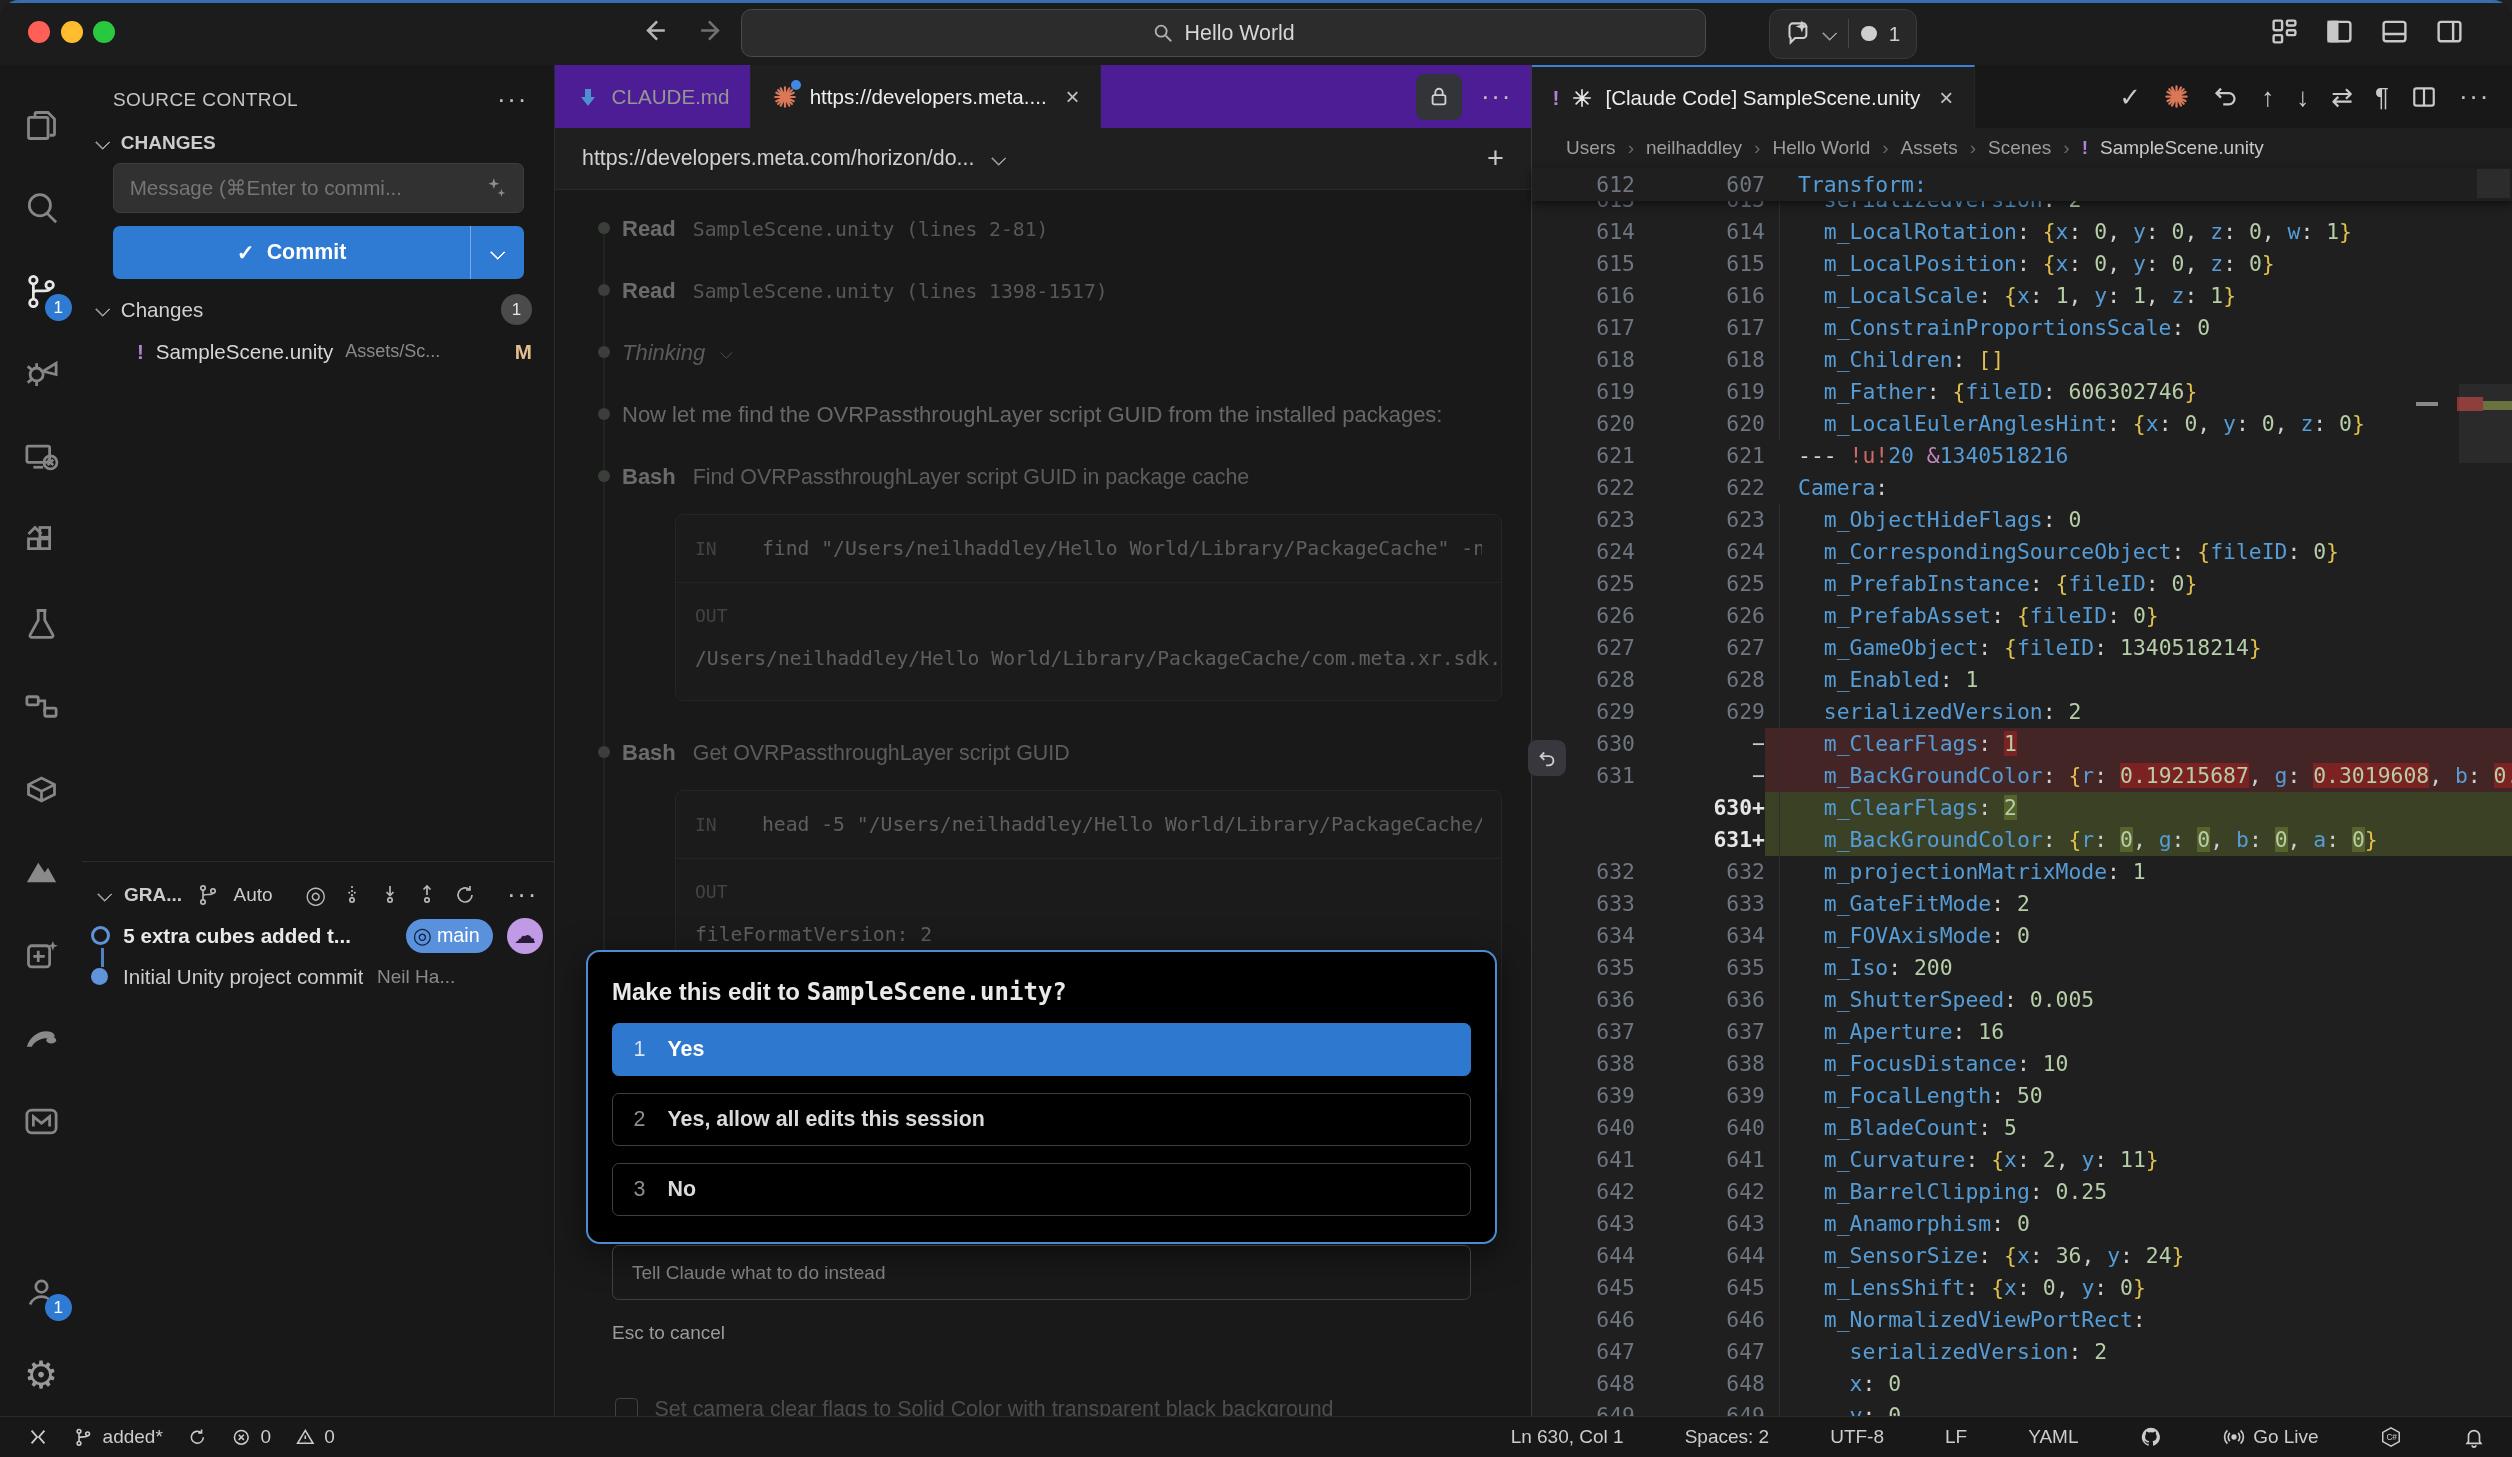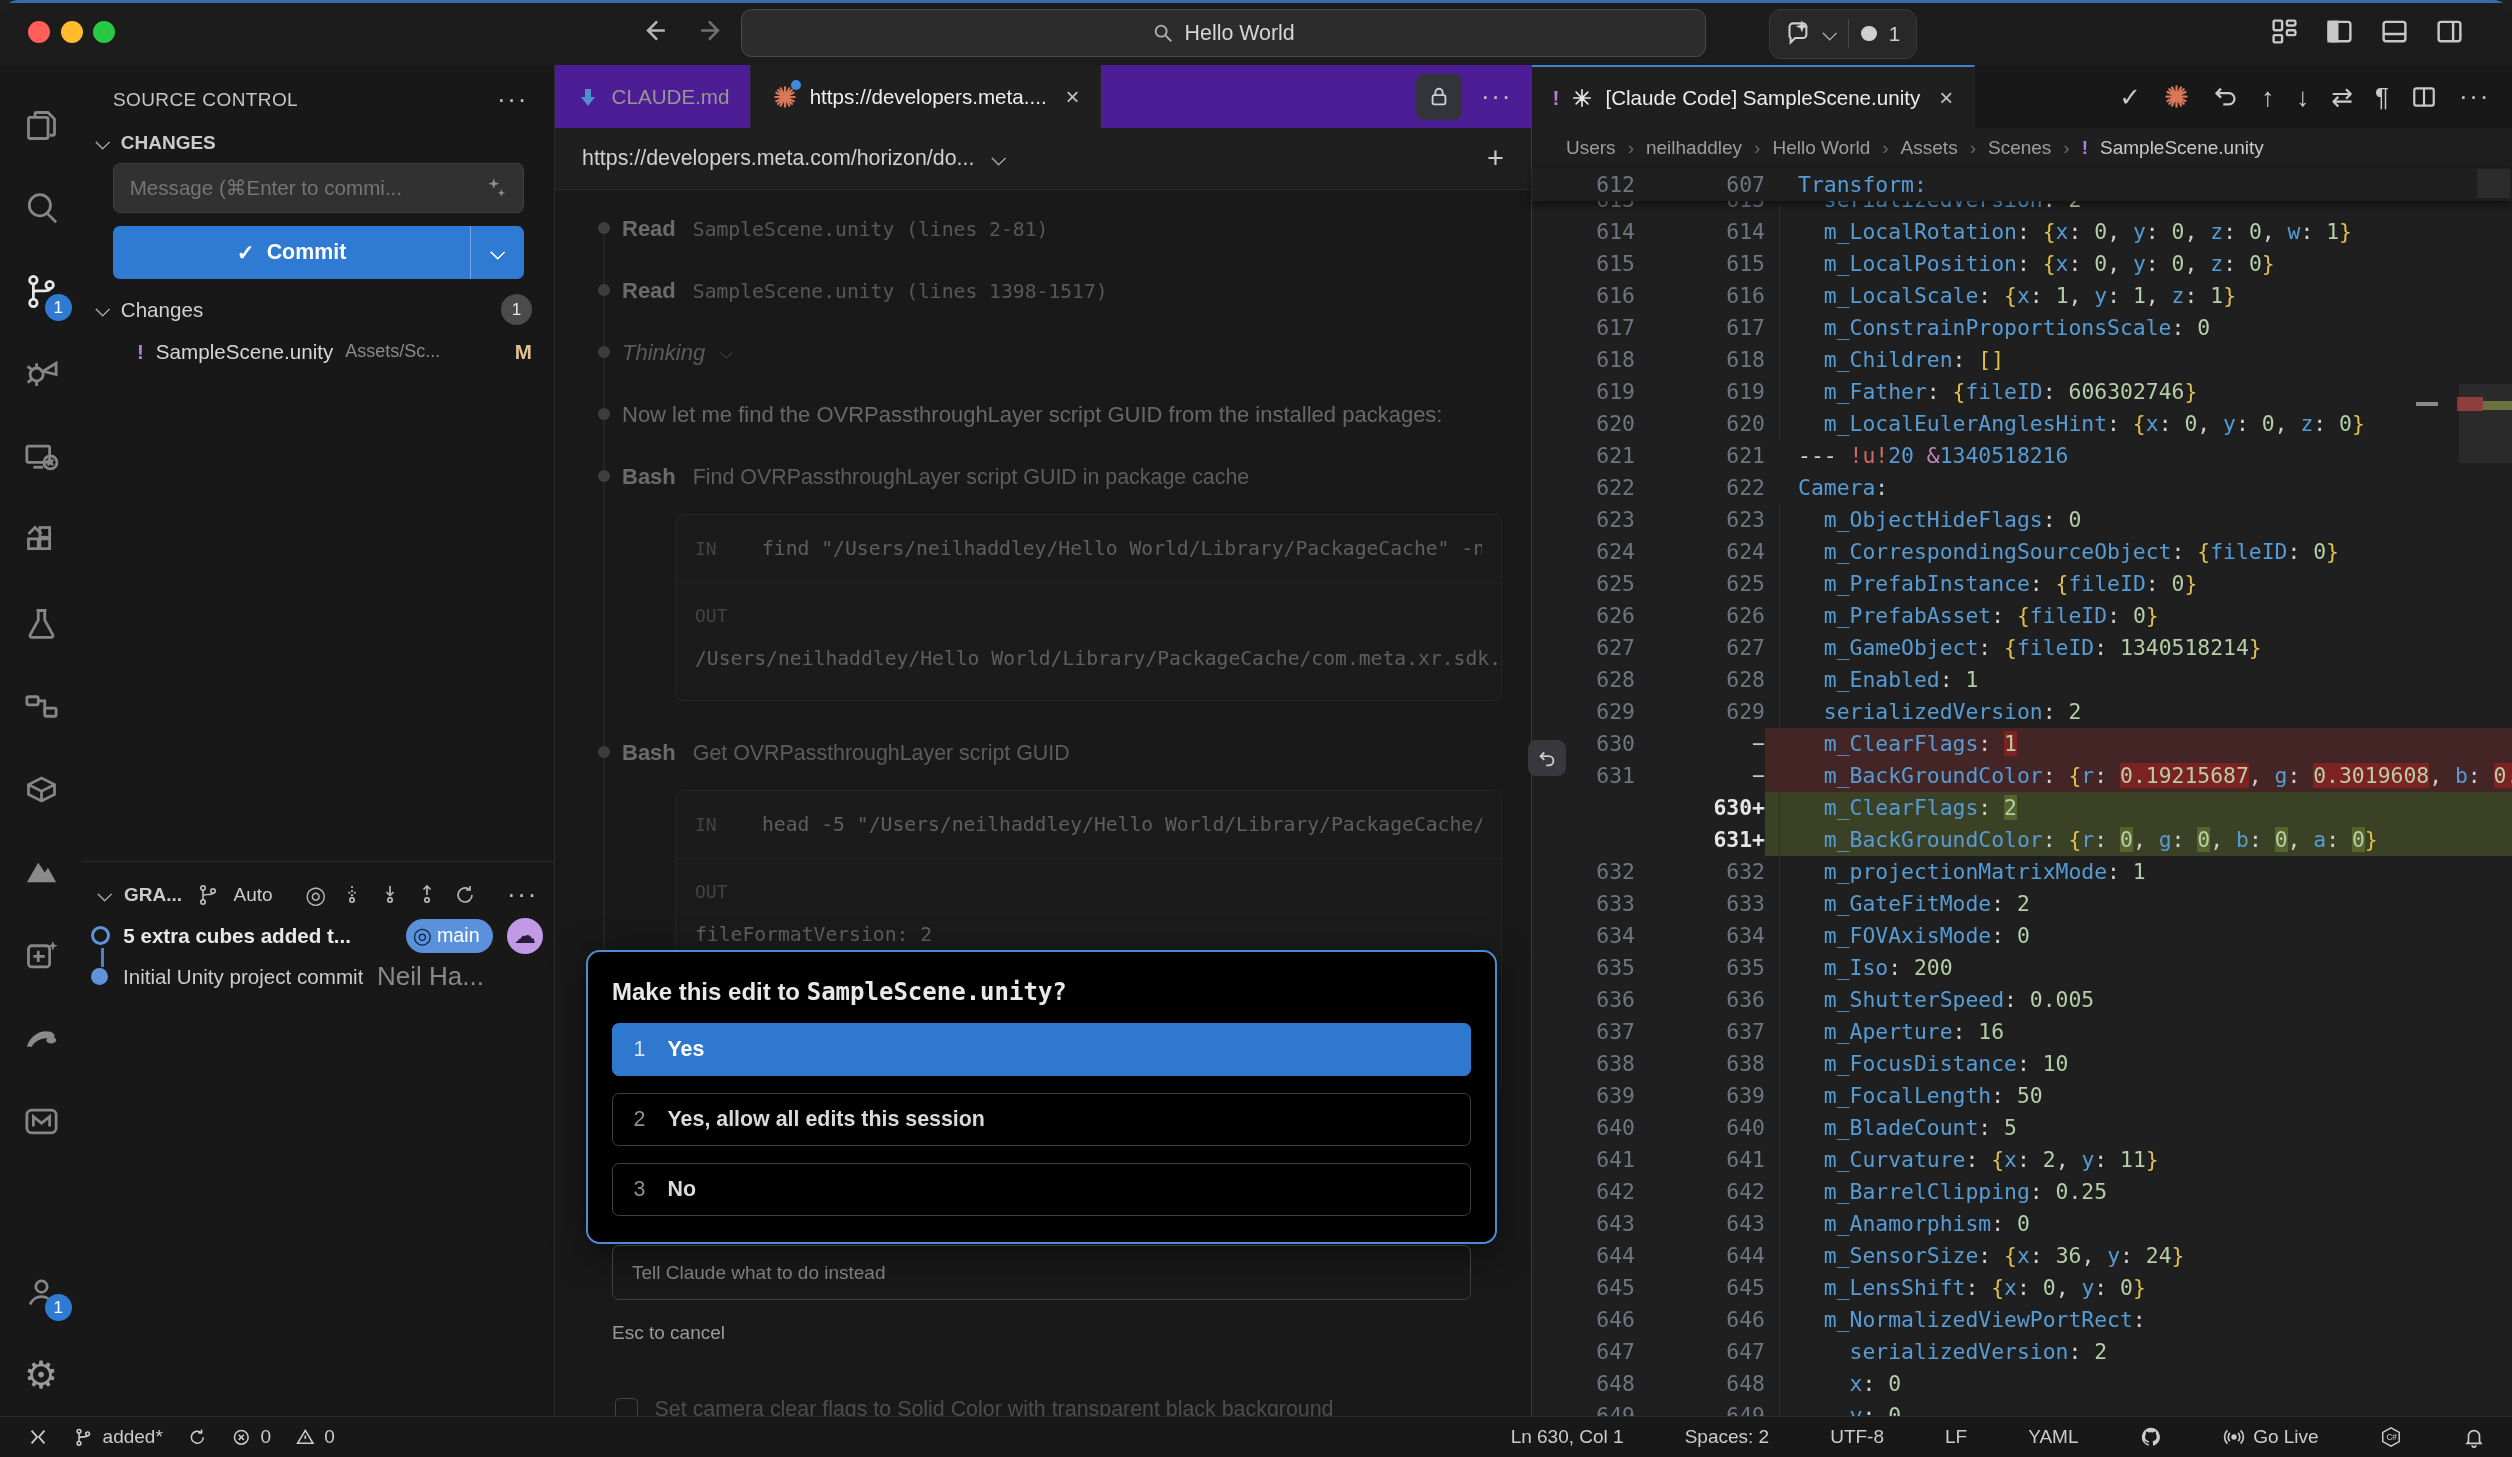--- a/index.html
+++ b/index.html
@@ -45,21 +45,21 @@
   #graph{left:0;top:796px;width:473px;border-top:0.9px solid #2b2b2b;padding-top:12px;}
   #graph-hdr{display:flex;align-items:center;gap:13.7px;padding:0 17px;color:#cccccc;font-size:19px;height:41px;}
   #graph-hdr .ttl{font-weight:bold;}
   .gicon{color:#b8b8b8;}
   .gc-row{display:flex;align-items:center;height:41px;padding:0 12px 0 8.6px;font-size:20.6px;gap:13.7px;position:relative;}
   .gc-line{position:absolute;left:19px;top:33px;height:19px;width:2.6px;background:#4f82c2;}
   .gc-circle{width:19px;height:19px;border-radius:50%;border:3.4px solid #5f94da;box-sizing:border-box;flex:none;}
   .gc-dot{width:17px;height:17px;border-radius:50%;background:#5f94da;flex:none;margin:0 0.9px;}
   .gc-msg{color:#e8e8e8;font-weight:bold;white-space:nowrap;overflow:hidden;}
   .gc-msg.norm{font-weight:normal;color:#cccccc;}
-  .gc-auth{color:#8a8a8a;font-size:26px;white-space:nowrap;}
+  .gc-auth{color:#8a8a8a;font-size:19px;white-space:nowrap;}
   .ref-pill{margin-left:auto;background:#5a91dd;color:#ffffff;border-radius:19px;height:34px;display:flex;align-items:center;padding:0 13.7px 0 6.9px;gap:5.1px;font-size:19.7px;flex:none;}
   .ref-pill .tgt{color:#10243e;font-size:22px;}
   .cloud-pill{width:36px;height:36px;border-radius:50%;background:#c09ae4;color:#2a1a3a;display:flex;align-items:center;justify-content:center;font-size:22px;flex:none;}
   
   #middle{left:555px;top:65px;width:976px;height:1351px;background:#191919;}
   #mid-tabs{left:0;top:0;width:100%;height:63px;background:#4c1d95;display:flex;}
   .tab{display:flex;align-items:center;gap:12px;padding:0 20.6px;font-size:20.6px;color:#969696;border-right:0.9px solid #252525;position:relative;}
   .tab.active{background:#1f1f1f;color:#eeeeee;}
   .tab .close{color:#c0c0c0;font-size:24px;margin-left:6.9px;}
   #mid-tabs .tools{margin-left:auto;display:flex;align-items:center;gap:19px;padding-right:19px;}

